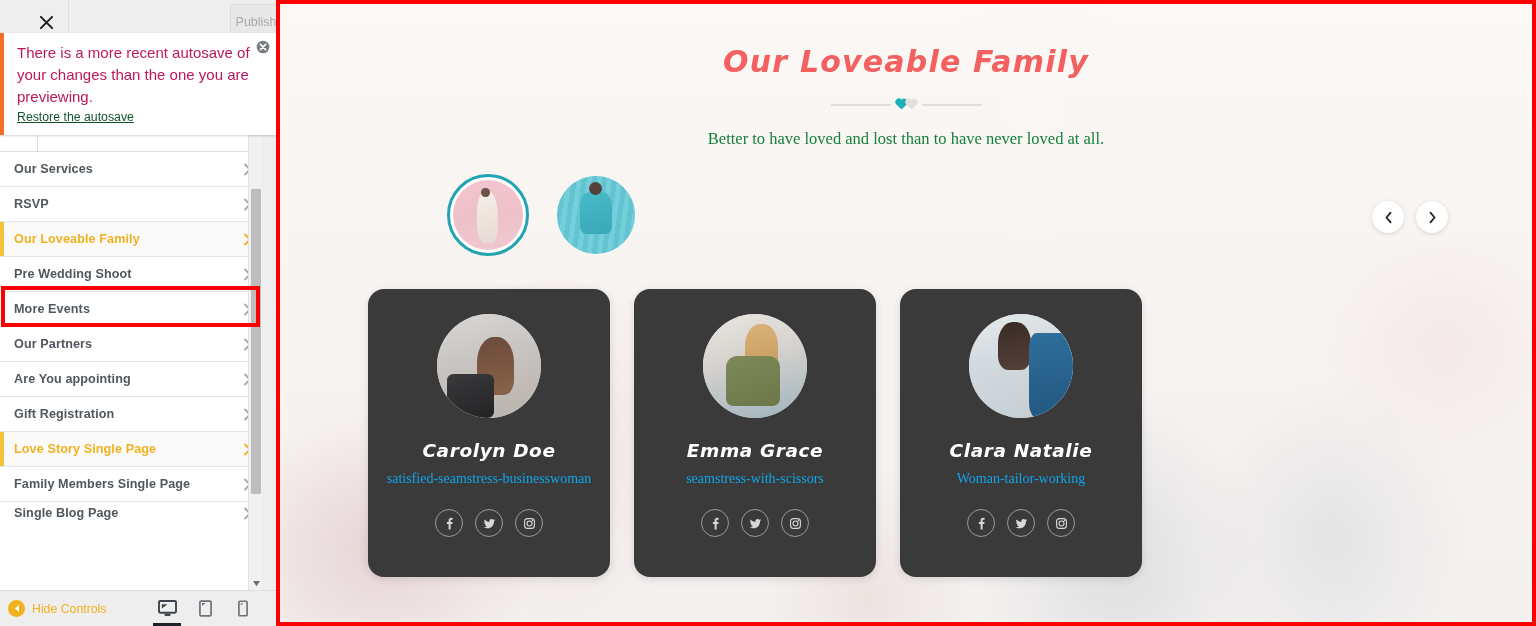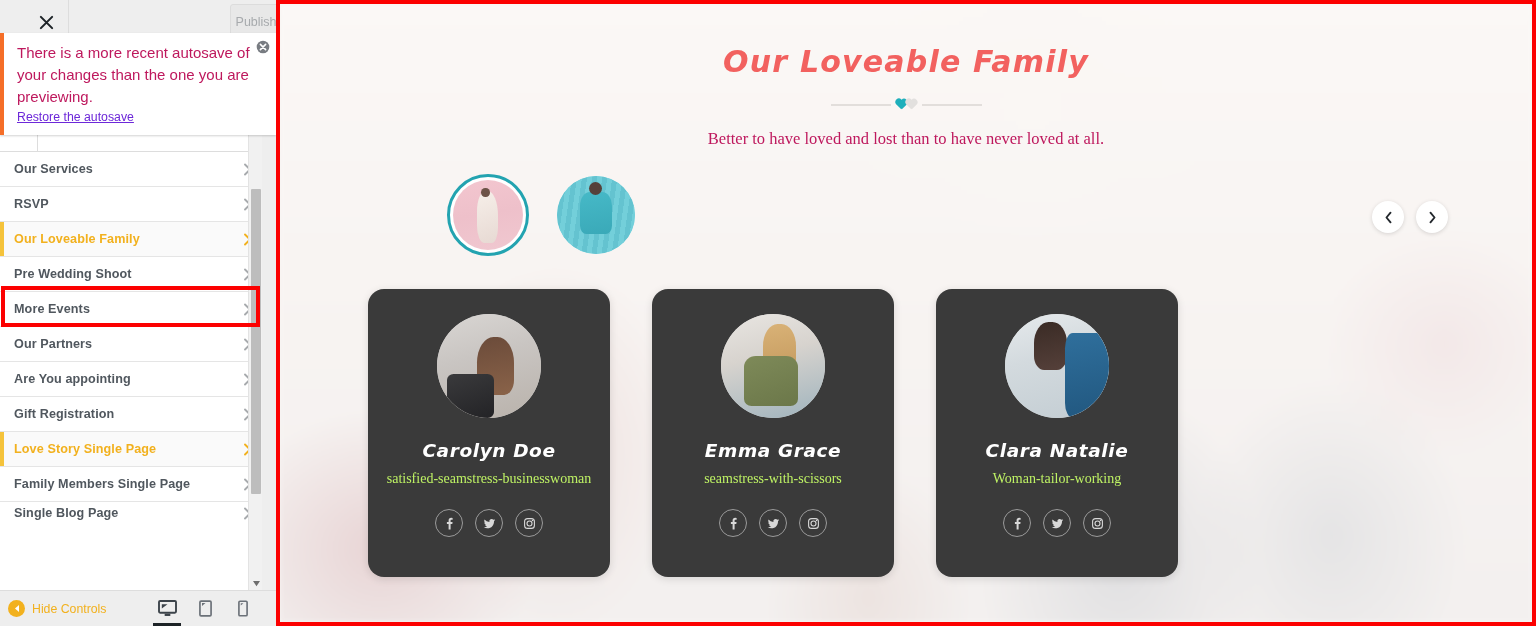--- a/index.html
+++ b/index.html
@@ -54,21 +54,21 @@
     border-left: 4px solid #f56e28;
     box-shadow: 0 1px 2px rgba(0,0,0,.18);
     padding: 9px 24px 10px 13px;
     z-index: 20;
   }
   .cz-notice p {
     font-size: 15px; line-height: 1.45; color: #be185d;
   }
   .cz-notice a {
     display: inline-block; margin-top: 2px;
-    font-size: 12.3px; color: #6d28d9; text-decoration: underline;
+    font-size: 12.3px; color: #14532d; text-decoration: underline;
   }
   .cz-notice-dismiss {
     position: absolute; top: 7px; right: 6px;
     width: 14px; height: 14px; cursor: pointer;
     color: #787c82;
   }
   .cz-notice-dismiss svg { width: 14px; height: 14px; display: block; }
 
   
   .cz-panel-head {
@@ -240,21 +240,21 @@
   }
   .heart::before { left: 6.2px; transform: rotate(-45deg); transform-origin: 0 100%; }
   .heart::after  { left: 0;     transform: rotate(45deg);  transform-origin: 100% 100%; }
   .heart.teal { color: #1eafbb; }
   .heart.grey { color: #e2e0de; margin-left: -3px; }
 
   .hero-sub {
     position: absolute; top: 125px; left: 0; right: 0;
     text-align: center;
     font-family: "Liberation Serif", serif;
-    font-size: 16.5px; color: #be185d;
+    font-size: 16.5px; color: #15803d;
   }
 
   
   .thumbs {
     position: absolute; top: 170px; left: 167px;
     display: flex; align-items: center; gap: 28px;
   }
   .thumb {
     width: 78px; height: 78px; border-radius: 50%;
     overflow: hidden; position: relative;
@@ -295,21 +295,21 @@
     background: #fff;
     box-shadow: 0 1px 4px rgba(0,0,0,.14);
     display: flex; align-items: center; justify-content: center;
     cursor: pointer; color: #23282d;
   }
   .nav-btn svg { width: 9px; height: 13px; }
 
   
   .cards {
     position: absolute; top: 285px; left: 88px;
-    display: flex; gap: 42px;
+    display: flex; gap: 24px;
   }
   .card {
     width: 242px; height: 288px;
     background: #3a3a3a;
     border-radius: 16px;
     display: flex; flex-direction: column; align-items: center;
     padding-top: 25px;
     box-shadow: 0 2px 8px rgba(0,0,0,.12);
   }
   .card-photo {
@@ -346,21 +346,21 @@
   .card-name {
     margin-top: 22px;
     font-family: "DejaVu Sans", sans-serif;
     font-style: italic; font-weight: 700;
     font-size: 18.5px; color: #fff;
     letter-spacing: .6px;
   }
   .card-role {
     margin-top: 10px;
     font-family: "Liberation Serif", serif;
-    font-size: 14px; color: #bef264;
+    font-size: 14px; color: #0ea5e9;
   }
   .card-socials {
     margin-top: 22px;
     display: flex; gap: 12px;
   }
   .soc {
     width: 28px; height: 28px; border-radius: 50%;
     border: 1.5px solid #9a9a9a;
     display: flex; align-items: center; justify-content: center;
     color: #d8d8d8; cursor: pointer;

